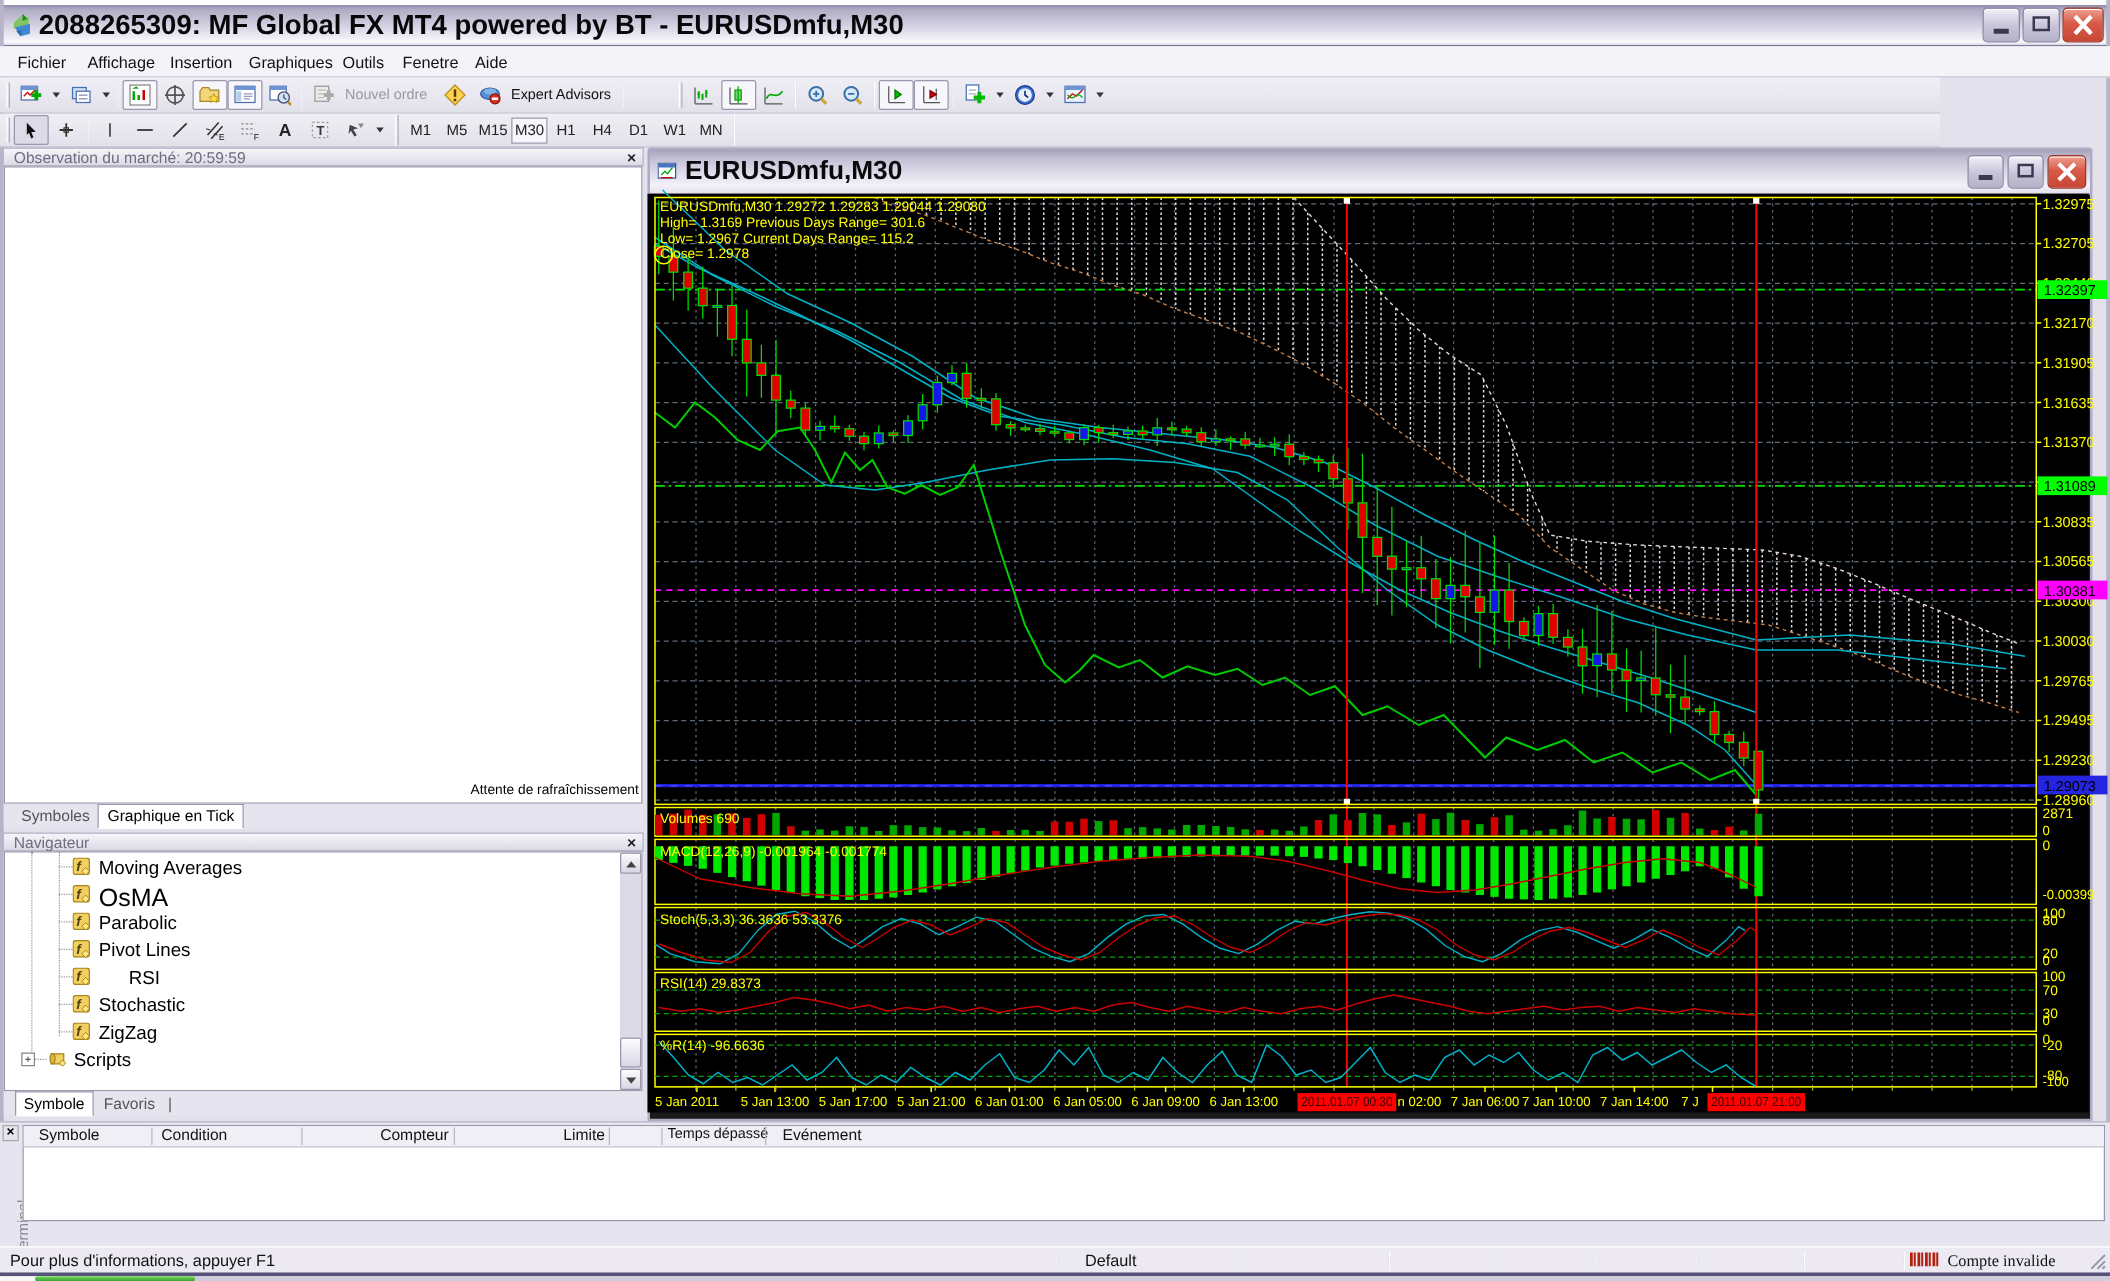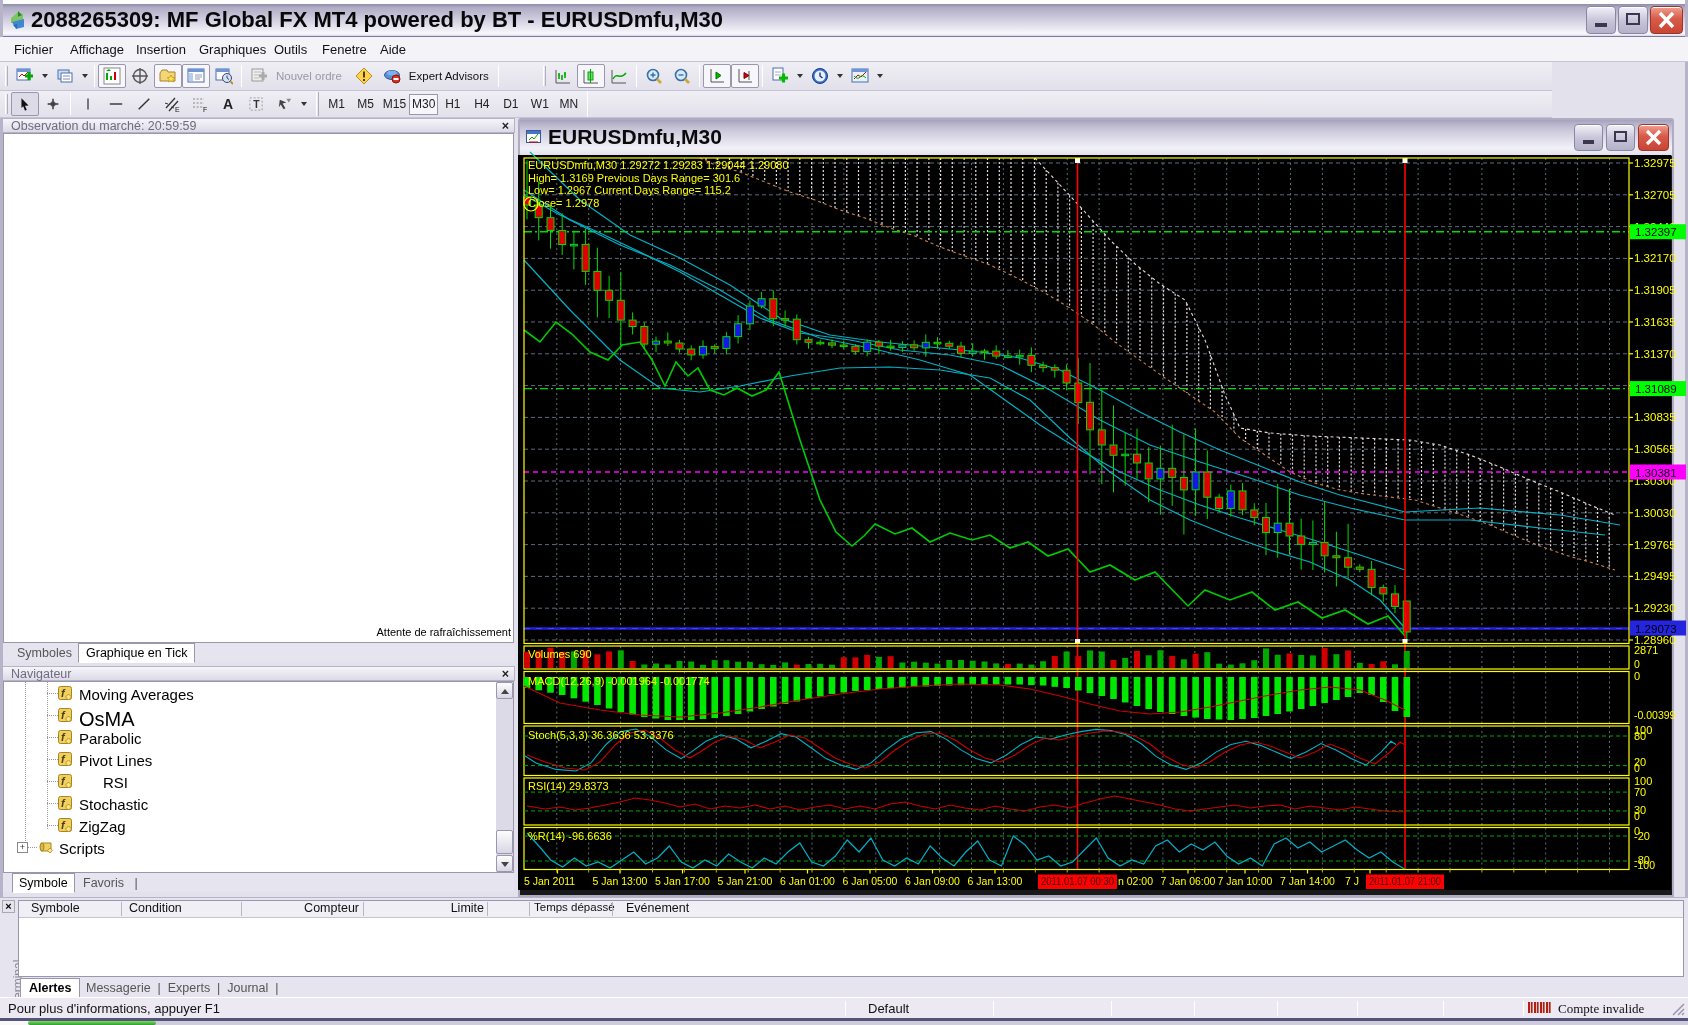--- a/index.html
+++ b/index.html
@@ -1191,24 +1191,20 @@
         <span style="position:absolute;left:515px;font-size:11.5px;">Temps dépassé</span>
         <span style="position:absolute;left:607px;">Evénement</span>
         <span class="hsep" style="position:absolute;left:102px;top:1px;width:1px;height:14px;background:#b8b5c8;"></span>
         <span class="hsep" style="position:absolute;left:222px;top:1px;width:1px;height:14px;background:#b8b5c8;"></span>
         <span class="hsep" style="position:absolute;left:344px;top:1px;width:1px;height:14px;background:#b8b5c8;"></span>
         <span class="hsep" style="position:absolute;left:468px;top:1px;width:1px;height:14px;background:#b8b5c8;"></span>
         <span class="hsep" style="position:absolute;left:510px;top:1px;width:1px;height:14px;background:#b8b5c8;"></span>
         <span class="hsep" style="position:absolute;left:593px;top:1px;width:1px;height:14px;background:#b8b5c8;"></span>
       </div>
     </div>
-    <div class="tabrow" style="position:absolute;left:18px;top:80px;width:1666px;height:19px;">
-      <span class="tab-on" style="position:absolute;left:2px;top:0px;padding:2px 8px;font-weight:bold;">Alertes</span>
-      <span style="position:absolute;left:68px;top:3px;">Messagerie&nbsp;&nbsp;|&nbsp;&nbsp;Experts&nbsp;&nbsp;|&nbsp;&nbsp;Journal&nbsp;&nbsp;|</span>
-    </div>
   </div>
 <div class="abs statusbar">
     <span style="position:absolute;left:8px;top:3px;">Pour plus d'informations, appuyer F1</span>
     <span class="ssep" style="left:845px;"></span>
     <span class="ssep" style="left:993px;"></span>
     <span class="ssep" style="left:1111px;"></span>
     <span class="ssep" style="left:1194px;"></span>
     <span class="ssep" style="left:1277px;"></span>
     <span class="ssep" style="left:1357px;"></span>
     <span class="ssep" style="left:1443px;"></span>

